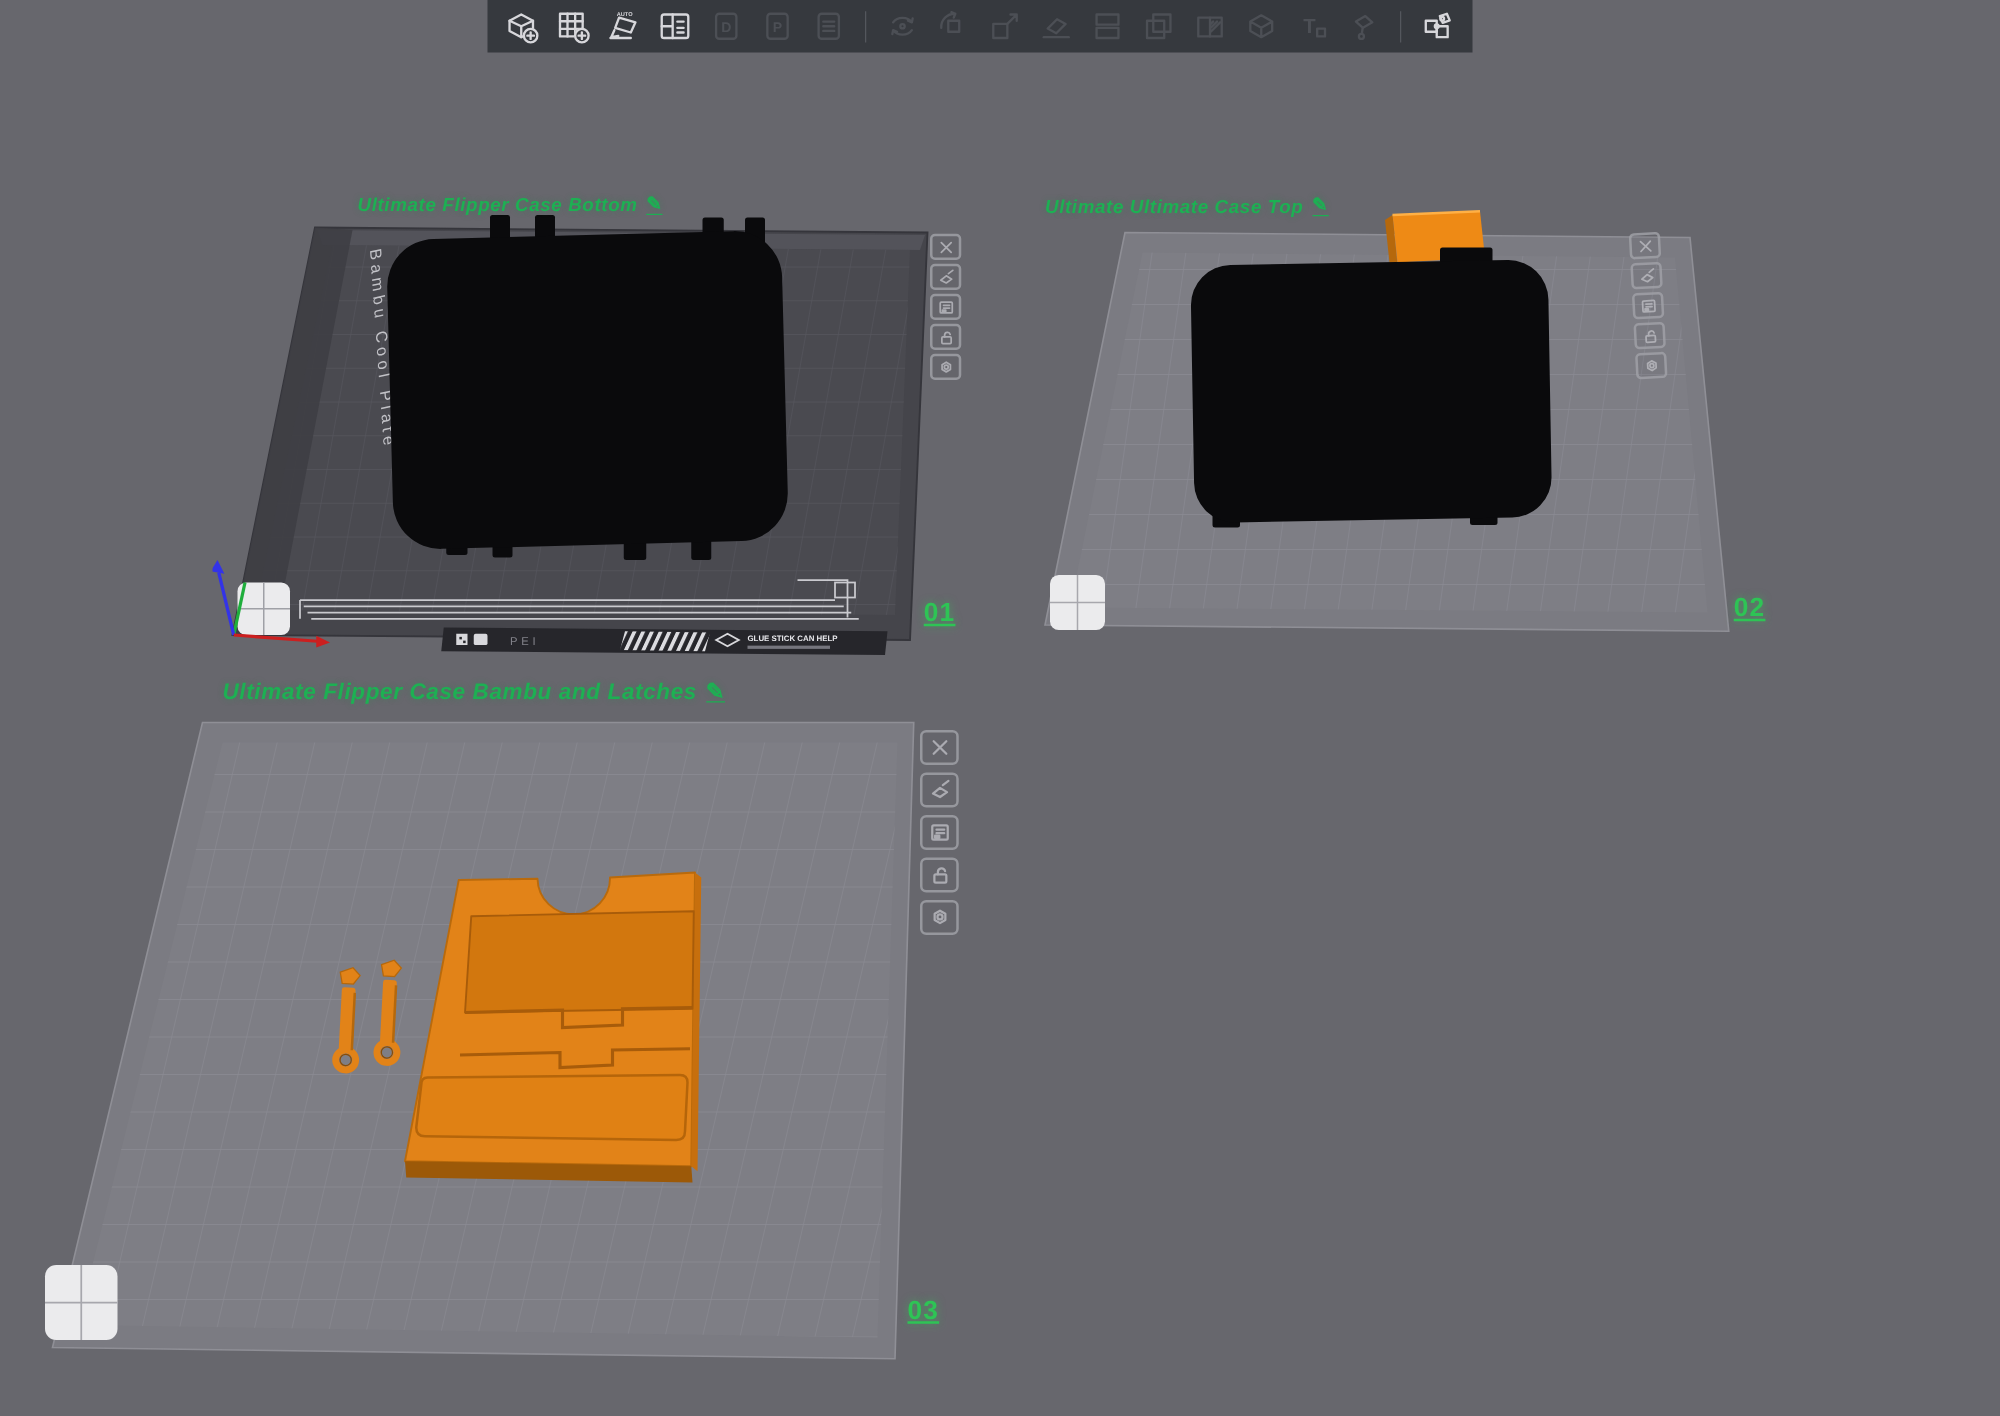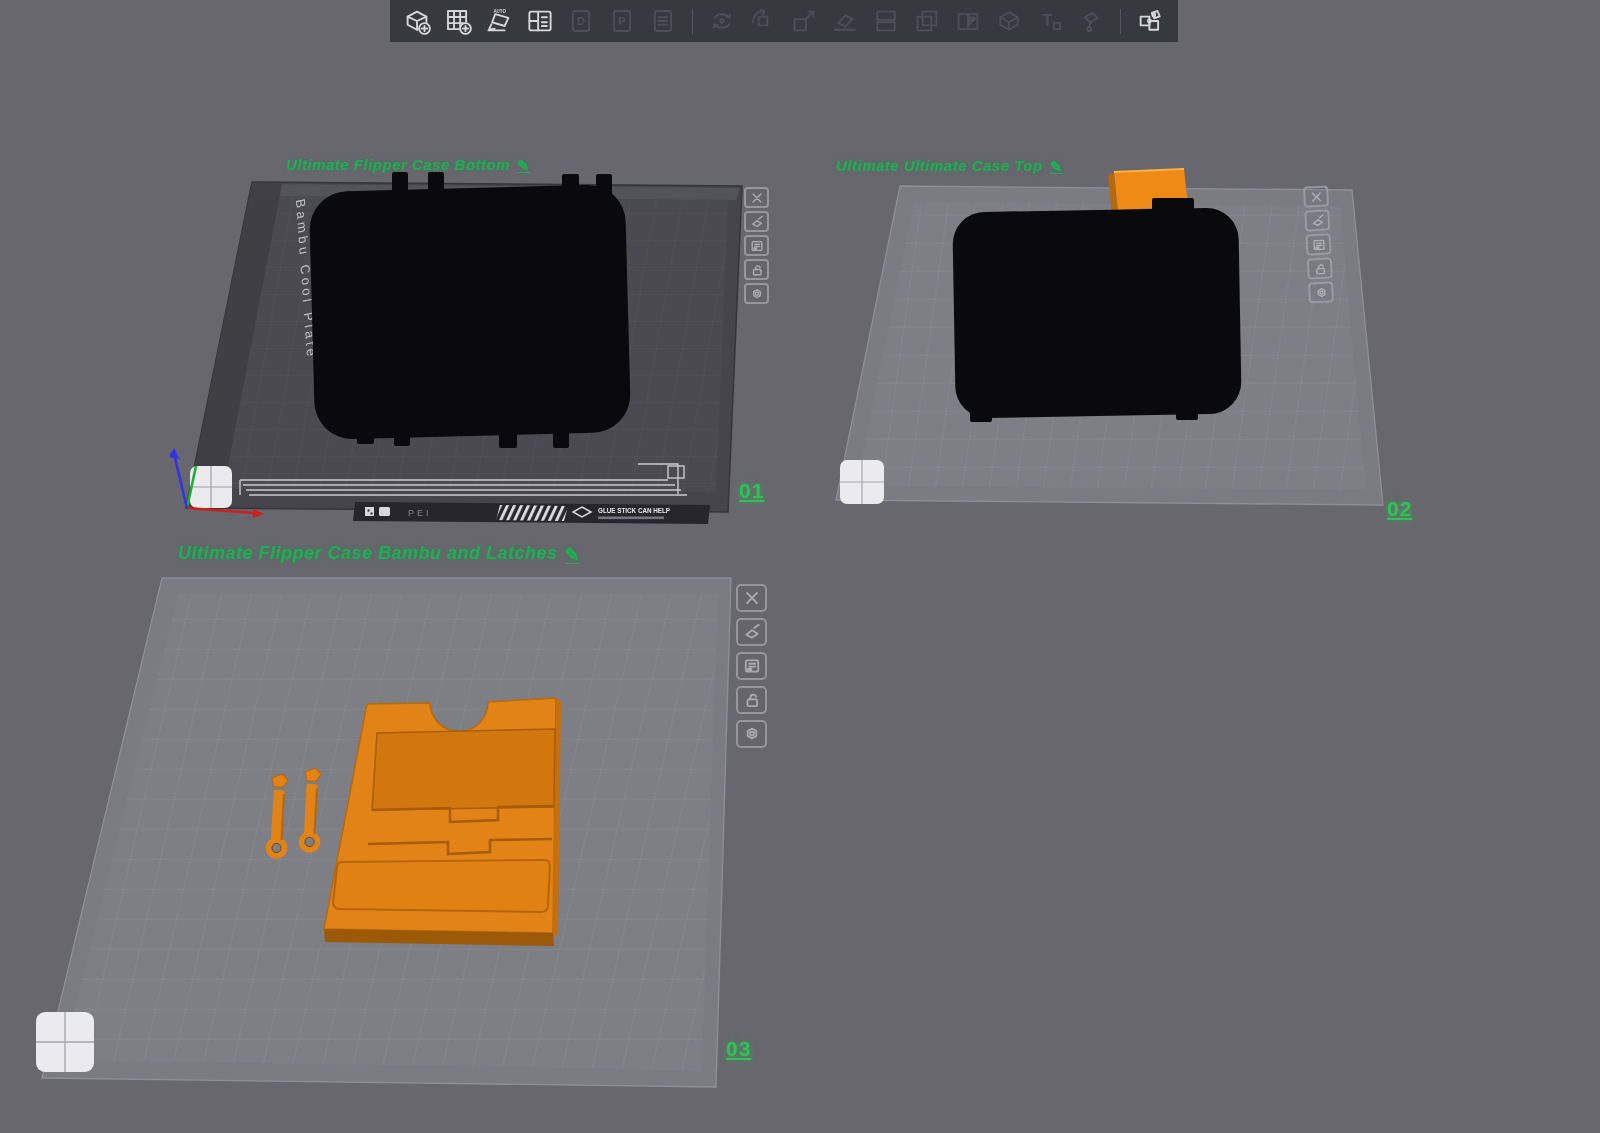--- a/index.html
+++ b/index.html
@@ -13,21 +13,21 @@
   .s1{fill:none;stroke:#d7d7db;stroke-width:1.5;stroke-linejoin:round;stroke-linecap:round;}
   .fillbg{fill:#36393e;}
   .ltr{fill:#d7d7db;font-family:"Liberation Sans",sans-serif;font-size:9px;font-weight:bold;}
   .ltr2{fill:#d7d7db;font-family:"Liberation Sans",sans-serif;font-size:3.6px;font-weight:bold;}
   .tbtn.disabled .s1{stroke:#4c4f55;}
   .tbtn.disabled .ltr,.tbtn.disabled .ltr2{fill:#4c4f55;}
   .tb-sep{width:1px;height:25px;background:#54575d;margin:0 5px;flex:0 0 auto;}
   
   .plate-svg{position:absolute;}
   .ptitle{position:absolute;color:#1db053;font-style:italic;font-weight:700;letter-spacing:.5px;
-          display:flex;align-items:flex-end;gap:7px;text-shadow:0 0 5px rgba(22,150,70,.35);white-space:nowrap;}
+          display:flex;align-items:center;gap:7px;text-shadow:0 0 5px rgba(22,150,70,.35);white-space:nowrap;}
   .ptitle .edit{font-style:normal;border-bottom:1.5px solid #1db053;line-height:.9;}
   .pnum{position:absolute;color:#2ec455;font-weight:800;font-size:21px;letter-spacing:1px;
         text-shadow:0 0 7px rgba(46,196,85,.55);text-decoration:underline;}
   .pcol{position:absolute;display:flex;flex-direction:column;gap:3px;}
   .pbtn{width:25px;height:21px;border:2px solid #9fa0a6;border-radius:4px;display:flex;
         align-items:center;justify-content:center;opacity:.85;background:rgba(80,80,88,.12);box-sizing:border-box;}
   .pbtn svg{width:14px;height:14px;}
   .ps{fill:none;stroke:#b7b7bd;stroke-width:1.6;stroke-linecap:round;stroke-linejoin:round;}
   .pcol.lg .pbtn{width:31px;height:28px;border-radius:5px;gap:0;}
   .pcol.lg .pbtn svg{width:18px;height:18px;}
@@ -316,21 +316,21 @@
           <path class="ps" d="M6.5 7.5 V5.8 A2.6 2.6 0 0 1 11.6 5.2"></path>
         </svg>
       </div>
     <div class="pbtn">
         <svg viewBox="0 0 16 16">
           <path class="ps" d="M8 3.2 L11.8 5.4 V9.8 L8 12 L4.2 9.8 V5.4 Z"></path>
           <circle class="ps" cx="8" cy="7.6" r="1.8"></circle>
         </svg>
       </div>
   </div>
-  <div class="pnum" style="left:1387px;top:497px">02</div>
+  <div class="pnum" style="left:1387px;top:475px">02</div>
 
   <svg class="plate-svg" style="left:20px;top:560px" width="760" height="545" viewBox="0 0 760 545">
     <defs>
       <pattern id="g3" width="30" height="30" patternUnits="userSpaceOnUse" patternTransform="skewX(-13)">
         <path d="M30 0 V30 M0 30 H30" stroke="#8b8b93" stroke-width="1" fill="none"></path>
       </pattern>
     </defs>
     <g>
       <polygon points="142,18 711,18 696,527 22,518" fill="#7b7b82" stroke="#8f8f96" stroke-width="1.3"></polygon>
       <polygon points="158,34 698,34 682,510 42,500" fill="#7e7e85"></polygon>

